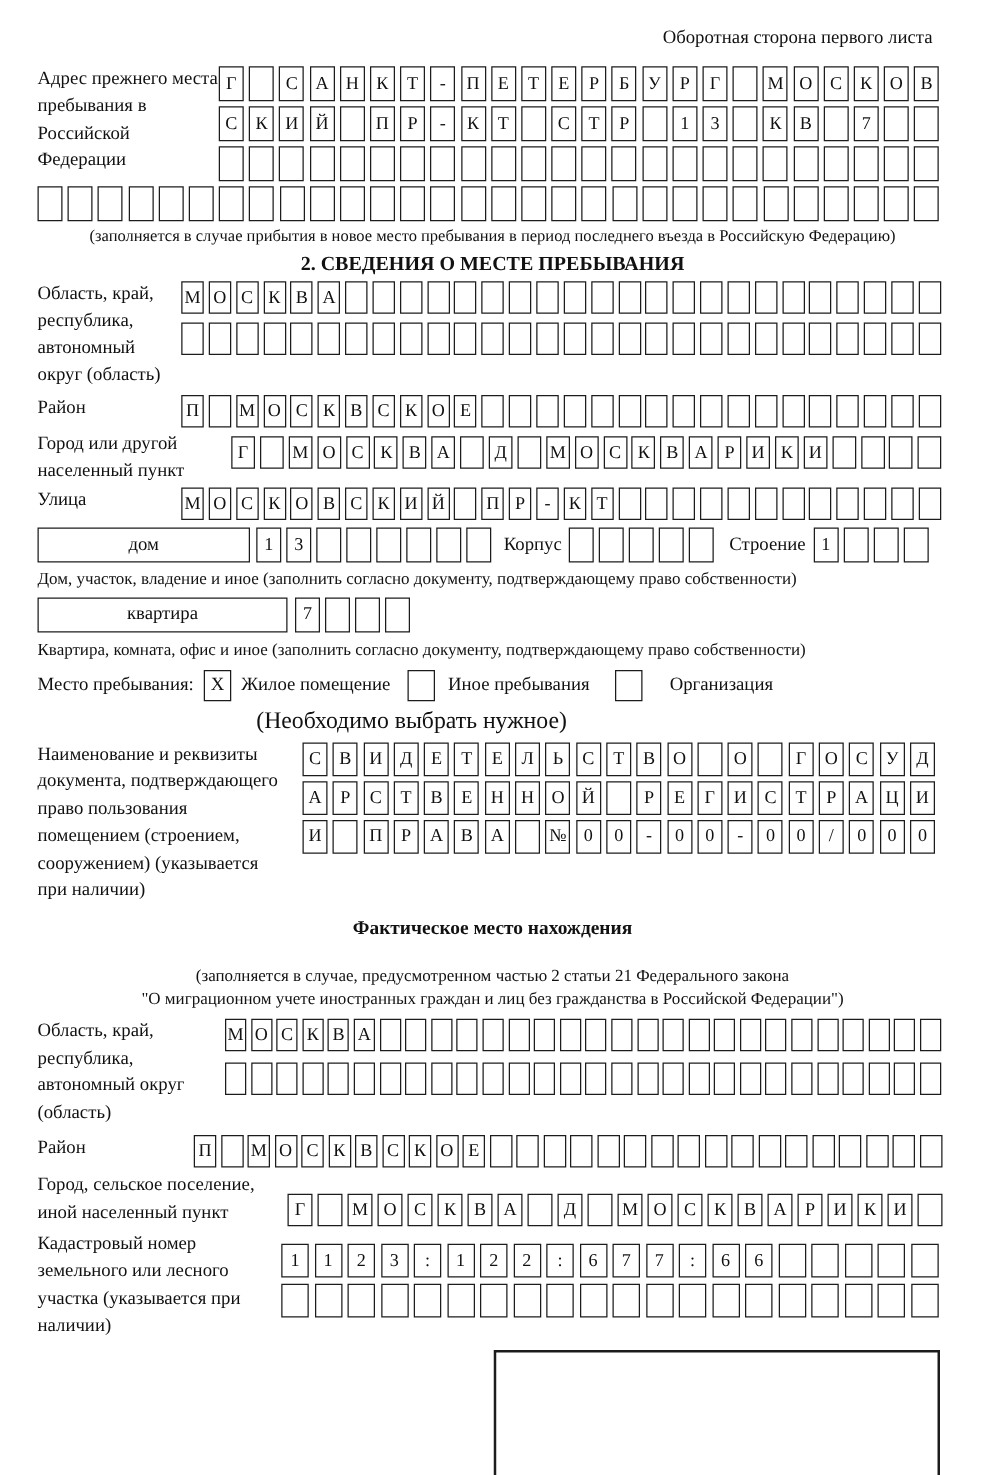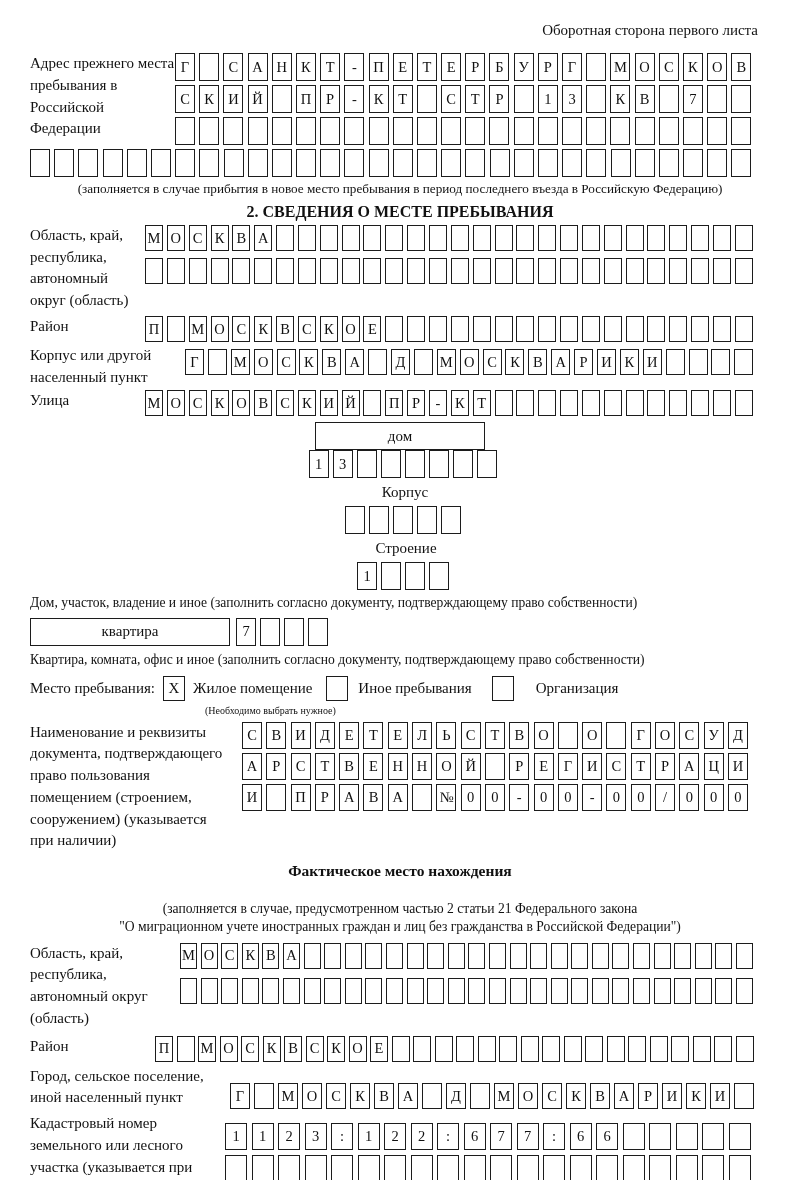--- a/index.html
+++ b/index.html
@@ -1,20 +1,20 @@
 <!DOCTYPE html>
 <html><head>
 <meta charset="utf-8">
 <style>
   html,body{margin:0;padding:0;background:#fff;}
   body{
     width:800px;height:1180px;overflow:hidden;box-sizing:border-box;
     font-family:"Liberation Serif","DejaVu Serif",serif;color:#111;
   }
-  .page{width:800px;height:1180px;box-sizing:border-box;padding:6px 30px 0 30px;position:relative;}
+  .page{width:800px;height:1180px;box-sizing:border-box;padding:6px 42px 0 30px;position:relative;}
   .hdr-note{text-align:right;font-size:15px;margin-top:16px;padding-right:12px;}
   .frow{display:flex;align-items:flex-start;}
   .flabel{font-size:15px;line-height:1.45;flex:0 0 auto;}
   .rows{display:flex;flex-direction:column;}
   .cells{display:flex;gap:var(--cg,4px);flex:0 0 auto;}
   .cell{
     width:var(--cw,20px);height:var(--ch,26px);border:1.6px solid #1c1c1c;
     display:flex;align-items:center;justify-content:center;
     font-size:14.5px;line-height:1;flex:0 0 auto;background:#fff;box-sizing:border-box;
   }
@@ -248,21 +248,21 @@
         <div class="cell"></div>
         <div class="cell"></div>
         <div class="cell"></div>
         <div class="cell"></div>
         <div class="cell"></div>
         <div class="cell"></div>
       </div>
   </div>
 
   <div class="frow" style="margin-top:3px;">
-    <div class="flabel" style="width:155px;">Корпус или другой населенный пункт</div>
+    <div class="flabel" style="width:155px;">Город или другой населенный пункт</div>
     <div class="cells" style="--cw:19px;--cg:3.9px;margin-top:4px;">
         <div class="cell">Г</div>
         <div class="cell"></div>
         <div class="cell">М</div>
         <div class="cell">О</div>
         <div class="cell">С</div>
         <div class="cell">К</div>
         <div class="cell">В</div>
         <div class="cell">А</div>
         <div class="cell"></div>
@@ -312,21 +312,21 @@
         <div class="cell"></div>
         <div class="cell"></div>
         <div class="cell"></div>
         <div class="cell"></div>
         <div class="cell"></div>
         <div class="cell"></div>
         <div class="cell"></div>
       </div>
   </div>
 
-  <div class="frow" style="margin-top:6px;align-items:center;flex-direction:column;">
+  <div class="frow" style="margin-top:6px;align-items:center;">
     <div class="wbox" style="width:170px;">дом</div>
     <div class="cells" style="--cw:20px;--cg:4px;--ch:28px;margin-left:5px;">
         <div class="cell">1</div>
         <div class="cell">3</div>
         <div class="cell"></div>
         <div class="cell"></div>
         <div class="cell"></div>
         <div class="cell"></div>
         <div class="cell"></div>
         <div class="cell"></div>
@@ -362,21 +362,21 @@
 
   <div class="frow" style="margin-top:5px;align-items:center;">
     <div class="inline-lbl">Место пребывания:</div>
     <div class="chk" style="margin-left:8px;">X</div>
     <div class="inline-lbl" style="margin-left:8px;">Жилое помещение</div>
     <div class="chk" style="margin-left:14px;"></div>
     <div class="inline-lbl" style="margin-left:10px;">Иное пребывания</div>
     <div class="chk" style="margin-left:20px;"></div>
     <div class="inline-lbl" style="margin-left:22px;">Организация</div>
   </div>
-  <div class="caption" style="margin-left:175px;margin-top:2px;font-size:10px;">(Необходимо выбрать нужное)</div>
+  <div class="caption" style="margin-left:175px;margin-top:2px;font-size:19px;">(Необходимо выбрать нужное)</div>
 
   <div class="frow" style="margin-top:4px;">
     <div class="flabel" style="width:212px;padding-right:8px;box-sizing:border-box;">Наименование и реквизиты документа, подтверждающего право пользования помещением (строением, сооружением) (указывается при наличии)</div>
     <div class="rows" style="gap:4px;">
       <div class="cells" style="--cw:20px;--cg:4.3px;--ch:27px;">
           <div class="cell">С</div>
           <div class="cell">В</div>
           <div class="cell">И</div>
           <div class="cell">Д</div>
           <div class="cell">Е</div>

